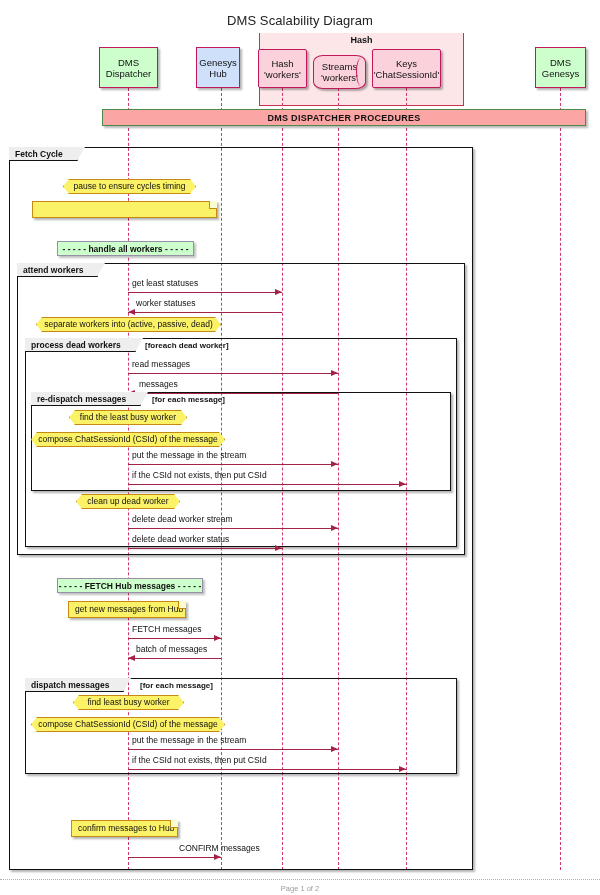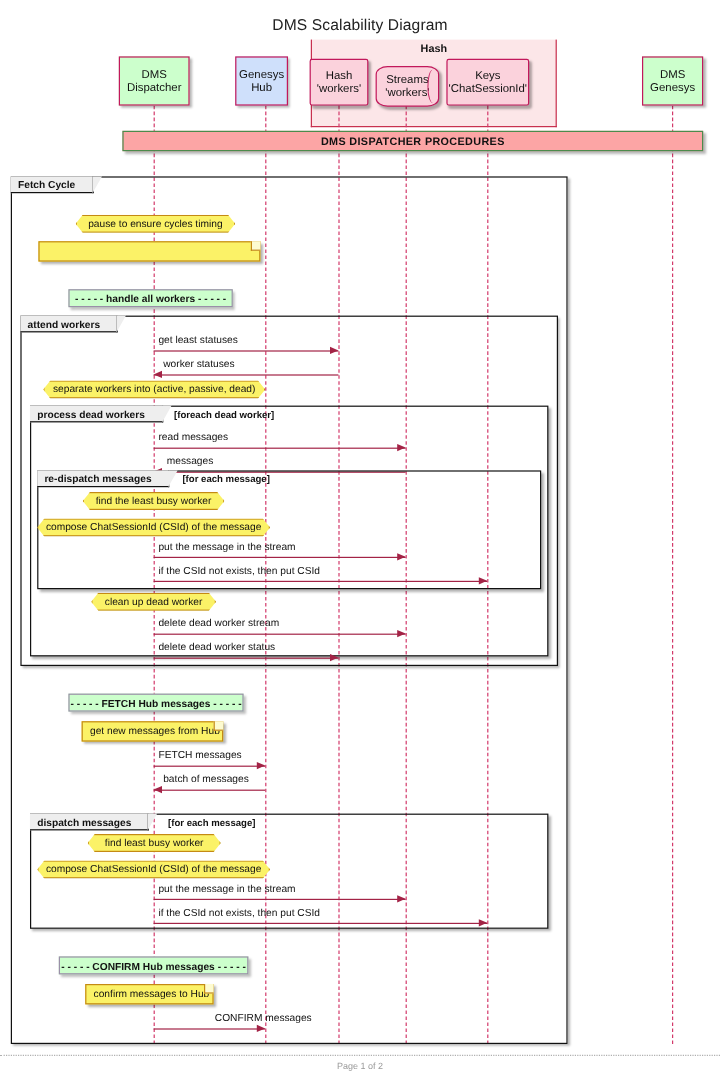--- a/index.html
+++ b/index.html
@@ -319,21 +319,20 @@
   <div class="hnote" style="left:31px; top:717px; width:194px; height:15px;">compose ChatSessionId (CSId) of the message</div>
 
   <div class="msg-label" style="left:132px; top:735px;">put the message in the stream</div>
   <div class="msg-line" style="left:128px; top:749px; width:210px;"></div>
   <div class="msg-head right" style="left:331px; top:745.5px;"></div>
 
   <div class="msg-label" style="left:132px; top:755px;">if the CSId not exists, then put CSId</div>
   <div class="msg-line" style="left:128px; top:769px; width:278px;"></div>
   <div class="msg-head right" style="left:399px; top:765.5px;"></div>
 
-  <div class="divider" style="left:49px; top:797px; width:158px; height:15px;">- - - - - CONFIRM Hub messages - - - - -</div>
 
   <div class="note" style="left:71px; top:820px; width:107px; height:17px;">
     <span>confirm messages to Hub</span>
     <span class="fold"></span>
   </div>
 
   <div class="msg-label" style="left:132px; top:843px;margin-left:47px;">CONFIRM messages</div>
   <div class="msg-line" style="left:128px; top:857px; width:93px;"></div>
   <div class="msg-head right" style="left:214px; top:853.5px;"></div>
 

